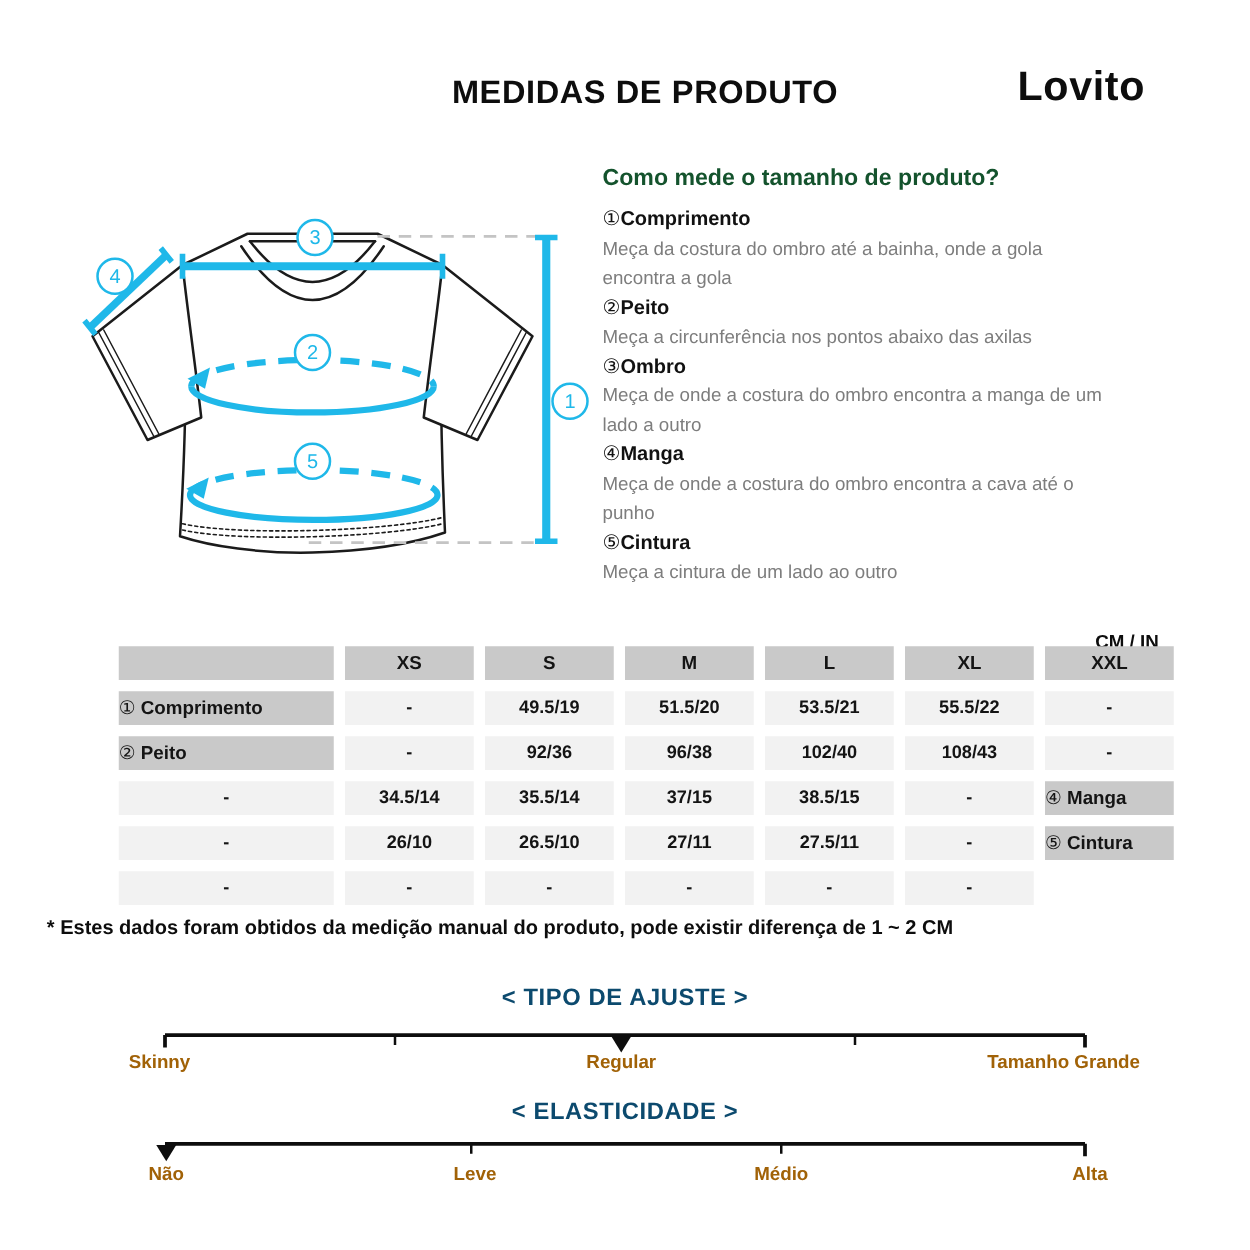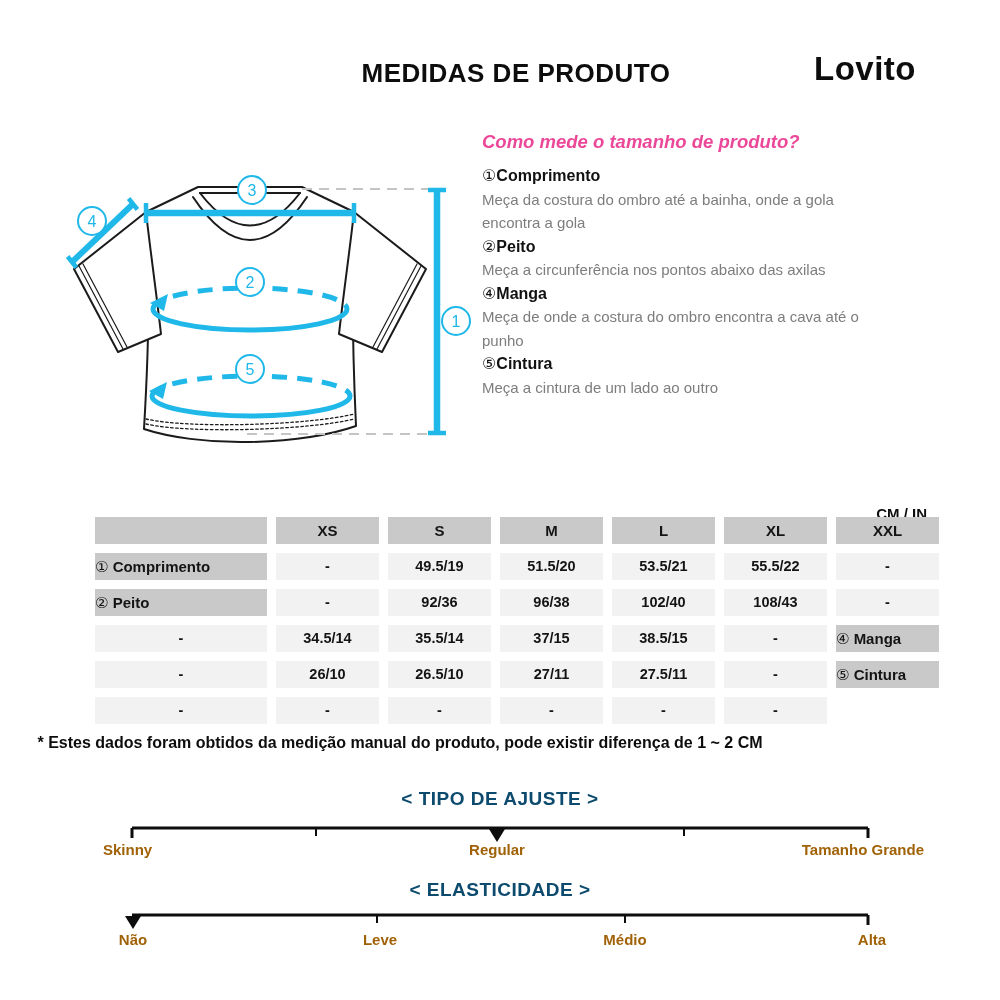--- a/index.html
+++ b/index.html
@@ -7,21 +7,21 @@
         font-family:"Liberation Sans","DejaVu Sans",sans-serif;color:#111;}
 
   .title{position:absolute;left:16px;top:58px;width:1000px;text-align:center;
          font-size:26px;font-weight:700;letter-spacing:.5px;color:#0d0d0d;}
   .brand{position:absolute;left:814px;top:50px;font-size:33px;font-weight:700;
          letter-spacing:.5px;color:#0d0d0d;}
 
   .diagram{position:absolute;left:40px;top:148px;}
 
   .howto{position:absolute;left:482px;top:131px;width:460px;}
-  .howto h2{margin:0 0 11px 0;font-size:18.5px;font-weight:700;color:#ec4899;font-style:italic;}
+  .howto h2{margin:0 0 11px 0;font-size:18.5px;font-weight:700;color:#14532d;}
   .hw-term{font-size:16px;line-height:23.5px;color:#111;}
   .hw-term .circ{font-weight:400;}
   .hw-term b{font-weight:700;}
   .hw-desc{font-size:15px;line-height:23.5px;color:#7d7d7d;white-space:pre-line;}
 
   .units{position:absolute;left:95px;top:492px;width:832px;text-align:right;
          font-size:15px;font-weight:700;color:#0d0d0d;margin-top:13px;}
 
   .tbl{position:absolute;left:95px;top:517px;display:grid;
        grid-template-columns:172px repeat(6,103px);grid-auto-rows:27px;
@@ -100,20 +100,25 @@
     <div class="hw-item">
       <div class="hw-term"><span class="circ">①</span><b>Comprimento</b></div>
       <div class="hw-desc">Meça da costura do ombro até a bainha, onde a gola
 encontra a gola</div>
     </div>
     <div class="hw-item">
       <div class="hw-term"><span class="circ">②</span><b>Peito</b></div>
       <div class="hw-desc">Meça a circunferência nos pontos abaixo das axilas</div>
     </div>
     <div class="hw-item">
+      <div class="hw-term"><span class="circ">③</span><b>Ombro</b></div>
+      <div class="hw-desc">Meça de onde a costura do ombro encontra a manga de um
+lado a outro</div>
+    </div>
+    <div class="hw-item">
       <div class="hw-term"><span class="circ">④</span><b>Manga</b></div>
       <div class="hw-desc">Meça de onde a costura do ombro encontra a cava até o
 punho</div>
     </div>
     <div class="hw-item">
       <div class="hw-term"><span class="circ">⑤</span><b>Cintura</b></div>
       <div class="hw-desc">Meça a cintura de um lado ao outro</div>
     </div>
   </div>
 
@@ -175,21 +180,21 @@
     <g stroke="#0d0d0d" fill="none">
       <path stroke-width="3" d="M132,828 L868,828"></path>
       <path stroke-width="3" d="M132,828 L132,838 M868,828 L868,838"></path>
       <path stroke-width="2" d="M316,828 L316,836 M684,828 L684,836"></path>
     </g>
     <polygon fill="#0d0d0d" points="489,829 505,829 497,842"></polygon>
   </svg>
   <div>
     <span class="sl-label" style="left:103px;top:841px">Skinny</span>
     <span class="sl-label ctr" style="left:497px;top:841px">Regular</span>
-    <span class="sl-label" style="right:76px;top:841px">Tamanho Grande</span>
+    <span class="sl-label" style="right:88px;top:841px">Tamanho Grande</span>
   </div>
 
   <div class="sl-title" style="top:879px">&lt; ELASTICIDADE &gt;</div>
   <svg class="sl-svg" style="top:905px" viewBox="100 905 830 26">
     <g stroke="#0d0d0d" fill="none">
       <path stroke-width="3" d="M132,915 L868,915"></path>
       <path stroke-width="3" d="M868,915 L868,925"></path>
       <path stroke-width="2" d="M377,915 L377,923 M625,915 L625,923"></path>
     </g>
     <polygon fill="#0d0d0d" points="125,916 141,916 133,929"></polygon>

